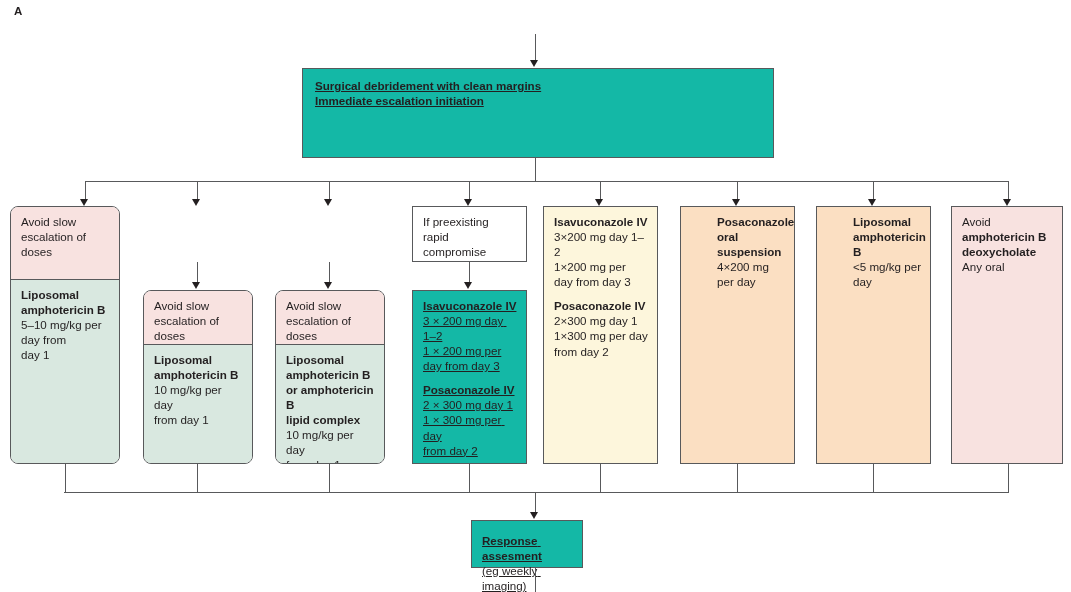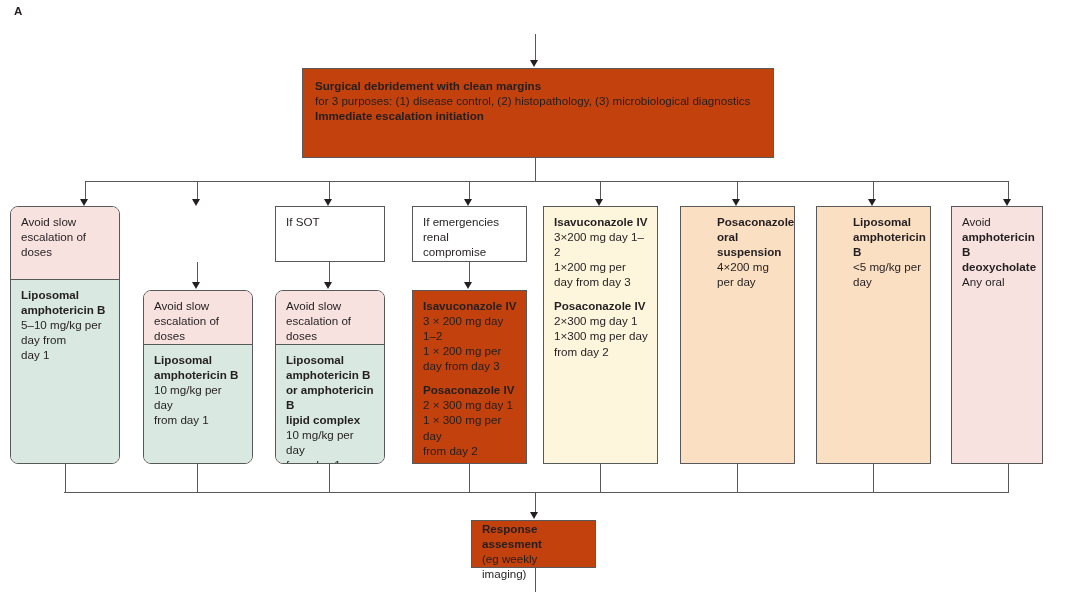--- a/index.html
+++ b/index.html
@@ -15,21 +15,21 @@
     position:absolute;
     box-sizing:border-box;
     border:1.3px solid #58595b;
     background:#ffffff;
     padding:7px 9px 7px 10px;
     line-height:1.30;
     font-size:11.6px;
     color:#231f20;
   }
   .box.white{background:#ffffff;}
-  .box.green{background:#c2410c;}
+  .box.green{background:#14b8a6;text-decoration:underline;}
   .box.pink{background:#f8e2e0;}
   .box.yellow{background:#fdf6dc;}
   .box.orange{background:#fbdfc2;padding-left:36px;}
   .box.nopad{padding:0;border-radius:8px;}
 
   .b{font-weight:bold;}
   .ln{display:block;white-space:pre-wrap;}
   .gap{display:block;height:9px;}
 
   
@@ -64,21 +64,20 @@
 <div class="canvas">
 
   <div class="panel-label">A</div>
 
 
   <div class="vline" style="left:534.5px;top:34px;height:28px;"></div>
   <div class="arrow" style="left:530px;top:60px;"></div>
 
   <div class="box green" style="left:302px;top:68px;width:472px;height:90px;padding:9px 12px;">
     <span class="ln b">Surgical debridement with clean margins</span>
-    <span class="ln">for 3 purposes: (1) disease control, (2) histopathology, (3) microbiological diagnostics</span>
     <span class="ln b">Immediate escalation initiation</span>
   </div>
 
   <div class="vline" style="left:534.5px;top:158px;height:24px;"></div>
 
   <div class="hline" style="left:85px;top:181px;width:923px;"></div>
 
   <div class="vline" style="left:64.5px;top:181px;height:0px;"></div>
 
   <div class="vline" style="left:85px;top:181px;height:20px;"></div>
@@ -127,42 +126,39 @@
 escalation of doses</span>
     </div>
     <div class="half green" style="height:118px;">
       <span class="ln b">Liposomal
 amphotericin B</span>
       <span class="ln">10 mg/kg per day
 from day 1</span>
     </div>
   </div>
 
-  <div class="box white" style="left:275px;top:206px;width:110px;height:56px;">
-    <span class="ln">If SOT</span>
-  </div>
   <div class="vline" style="left:329px;top:262px;height:22px;"></div>
   <div class="arrow" style="left:324.4px;top:282px;"></div>
   <div class="box nopad" style="left:275px;top:290px;width:110px;height:174px;overflow:hidden;">
     <div class="half pink" style="height:54px;">
       <span class="ln">Avoid slow
 escalation of doses</span>
     </div>
     <div class="half green" style="height:118px;">
       <span class="ln b">Liposomal
 amphotericin B
 or amphotericin B
 lipid complex</span>
       <span class="ln">10 mg/kg per day
 from day 1</span>
     </div>
   </div>
 
   <div class="box white" style="left:412px;top:206px;width:115px;height:56px;">
-    <span class="ln">If emergencies renal
+    <span class="ln">If preexisting rapid
 compromise</span>
   </div>
   <div class="vline" style="left:469px;top:262px;height:22px;"></div>
   <div class="arrow" style="left:464.4px;top:282px;"></div>
   <div class="box green" style="left:412px;top:290px;width:115px;height:174px;">
     <span class="ln b">Isavuconazole IV</span>
     <span class="ln">3 × 200 mg day 1–2
 1 × 200 mg per
 day from day 3</span>
     <span class="gap"></span>
@@ -189,40 +185,40 @@
 suspension</span>
     <span class="ln">4×200 mg per day</span>
   </div>
 
   <div class="box orange" style="left:816px;top:206px;width:115px;height:258px;">
     <span class="ln b">Liposomal
 amphotericin B</span>
     <span class="ln">&lt;5 mg/kg per day</span>
   </div>
 
-  <div class="box pink" style="left:951px;top:206px;width:92px;height:258px;">
+  <div class="box pink" style="left:951px;top:206px;width:112px;height:258px;">
     <span class="ln">Avoid</span>
     <span class="ln b">amphotericin B
 deoxycholate</span>
     <span class="ln">Any oral</span>
   </div>
 
   <div class="vline" style="left:64.5px;top:464px;height:29px;"></div>
   <div class="vline" style="left:197px;top:464px;height:29px;"></div>
   <div class="vline" style="left:329px;top:464px;height:29px;"></div>
   <div class="vline" style="left:469px;top:464px;height:29px;"></div>
   <div class="vline" style="left:600px;top:464px;height:29px;"></div>
   <div class="vline" style="left:737px;top:464px;height:29px;"></div>
   <div class="vline" style="left:873px;top:464px;height:29px;"></div>
   <div class="vline" style="left:1008px;top:464px;height:29px;"></div>
   <div class="hline" style="left:64px;top:492px;width:945px;"></div>
 
   <div class="vline" style="left:534.5px;top:492px;height:22px;"></div>
   <div class="arrow" style="left:530px;top:512px;"></div>
 
-  <div class="box green" style="left:471px;top:520px;width:125px;height:48px;padding:0 10px;">
+  <div class="box green" style="left:471px;top:520px;width:112px;height:48px;padding:12px 10px;">
     <span class="ln b">Response assesment</span>
     <span class="ln">(eg weekly imaging)</span>
   </div>
 
   <div class="vline" style="left:534.5px;top:568px;height:24px;"></div>
 
 </div>
 
 </body></html>

